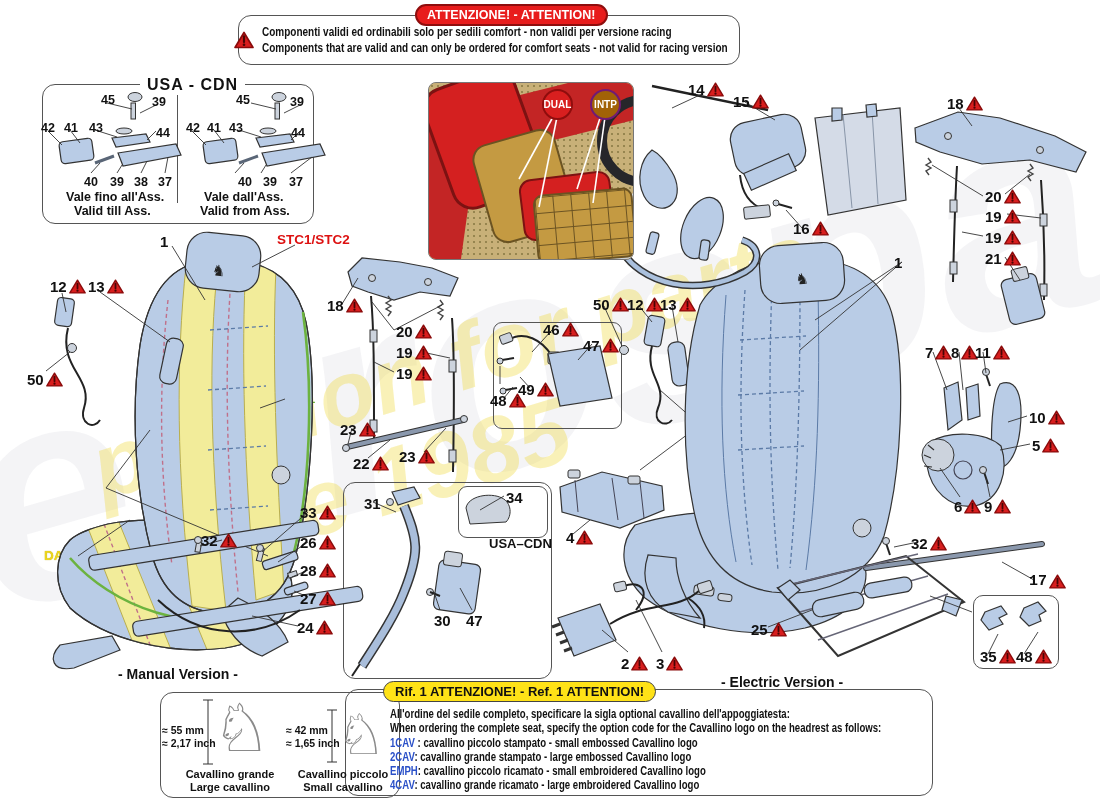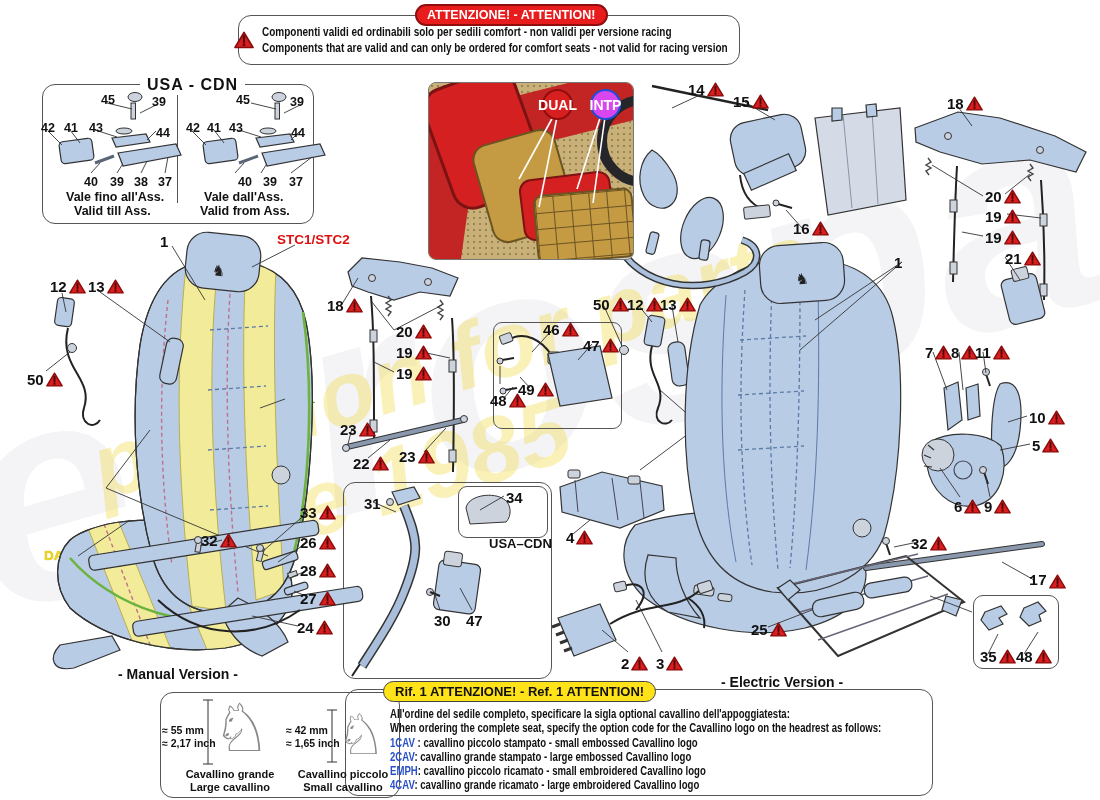--- a/index.html
+++ b/index.html
@@ -35,21 +35,21 @@
   
   #usabox{left:42px;top:84px;width:270px;height:138px;}
   #usatitle{left:140px;top:76px;font-size:16px;font-weight:bold;background:#fff;padding:0 7px;letter-spacing:1px;}
   #usadivider{left:177px;top:95px;width:0;height:108px;border-left:1.4px solid #555;}
   .usa-cap{position:absolute;font-size:12.5px;font-weight:bold;white-space:nowrap;}
   
   #photo{left:428px;top:82px;width:204px;height:176px;border-radius:8px;border:1px solid #777;
          overflow:hidden;background:#c3aa6e;z-index:12;}
   .ph{position:absolute;}
   .badge{position:absolute;width:27px;height:27px;border-radius:50%;display:flex;align-items:center;
-         justify-content:center;color:#fff;font-size:14px;font-weight:bold;z-index:5;}
+         justify-content:center;color:#fff;font-size:10px;font-weight:bold;z-index:5;}
   
   #rifbox{left:345px;top:689px;width:586px;height:105px;}
   .rif-line{position:absolute;font-size:12px;font-weight:bold;}
   .rif-code{color:#2a50c8;}
   
   #cavbox{left:160px;top:692px;width:238px;height:104px;}
   .cav-meas{position:absolute;font-size:10.5px;font-weight:bold;white-space:nowrap;}
   .cav-cap{position:absolute;font-size:11px;font-weight:bold;white-space:nowrap;text-align:center;width:110px;}
   .horse{font-family:"DejaVu Sans",sans-serif;color:#8a8a8a;position:absolute;}
   
@@ -441,21 +441,21 @@
     <div class="ph" style="left:92px;top:92px;width:88px;height:58px;background:#d42020;border:2px solid #7c1212;border-radius:12px;transform:rotate(-7deg);"></div>
     <div class="ph" style="left:106px;top:108px;width:96px;height:66px;background:#c49a42;border:2px solid #6b5322;border-radius:10px;transform:rotate(-5deg);
          background-image:linear-gradient(#6b5322 1px, transparent 1px),linear-gradient(90deg,#6b5322 1px, transparent 1px);background-size:18px 16px;"></div>
     <svg class="ph" style="left:0;top:0;" width="204" height="176">
       <line x1="125" y1="32" x2="90" y2="96" stroke="#fff" stroke-width="1.6"></line>
       <line x1="128" y1="34" x2="110" y2="124" stroke="#fff" stroke-width="1.6"></line>
       <line x1="172" y1="32" x2="148" y2="106" stroke="#fff" stroke-width="1.6"></line>
       <line x1="176" y1="34" x2="164" y2="120" stroke="#fff" stroke-width="1.6"></line>
     </svg>
     <div class="badge" style="left:113px;top:6px;background:#d81f1f;border:2px solid #8f0d0d;">DUAL</div>
-    <div class="badge" style="left:161px;top:6px;background:#d946ef;border:2px solid #1d4ed8;">INTP</div>
+    <div class="badge" style="left:161px;top:6px;background:#a16207;border:2px solid #701a75;">INTP</div>
   </div>
 
   <div class="abs code-red" style="left:277px;top:232px;">STC1/STC2</div>
   <div class="abs code-green" style="left:286px;top:391px;">PIP1</div>
   <div class="abs code-yellow" style="left:44px;top:548px;">DAAL</div>
 
   <div class="abs caption" style="left:118px;top:666px;">- Manual Version -</div>
   <div class="abs caption" style="left:721px;top:674px;">- Electric Version -</div>
   <div class="abs caption" style="left:489px;top:536px;font-size:13px;">USA–CDN</div>
 
@@ -762,21 +762,21 @@
         </svg>
       </div>
       <div class="callout" style="left: 985px; top: 229px;">
         <span>19</span>
         <svg viewBox="0 0 24 21" width="17" height="15">
           <path d="M12 1.5 L22.8 19.5 L1.2 19.5 Z" fill="#d81e1e" stroke="#8a0b0b" stroke-width="2" stroke-linejoin="round"></path>
           <path d="M12 6.5 L12 13" stroke="#4a0505" stroke-width="2.6" stroke-linecap="round"></path>
           <circle cx="12" cy="16.4" r="1.6" fill="#4a0505"></circle>
         </svg>
       </div>
-      <div class="callout" style="left: 985px; top: 250px; margin-left: 20px;">
+      <div class="callout" style="left: 985px; top: 250px;">
         <span>21</span>
         <svg viewBox="0 0 24 21" width="17" height="15">
           <path d="M12 1.5 L22.8 19.5 L1.2 19.5 Z" fill="#d81e1e" stroke="#8a0b0b" stroke-width="2" stroke-linejoin="round"></path>
           <path d="M12 6.5 L12 13" stroke="#4a0505" stroke-width="2.6" stroke-linecap="round"></path>
           <circle cx="12" cy="16.4" r="1.6" fill="#4a0505"></circle>
         </svg>
       </div>
       <div class="callout" style="left: 925px; top: 344px;">
         <span>7</span>
         <svg viewBox="0 0 24 21" width="17" height="15">

